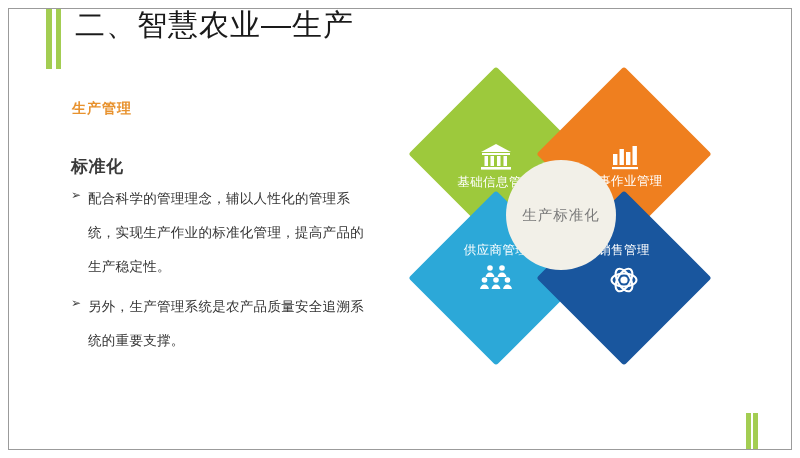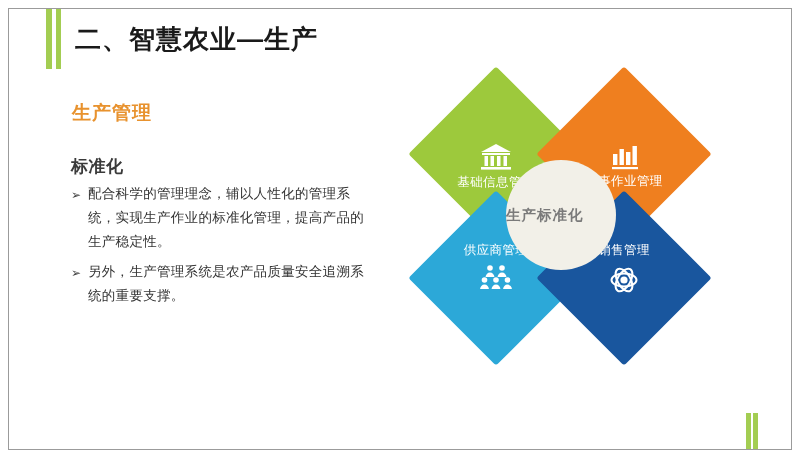--- a/index.html
+++ b/index.html
@@ -44,34 +44,34 @@
     width: 6px;
     height: 100%;
     background: #A3CD52;
   }
   .accent-bar.thin { width: 5px; }
 
   
   .slide-title {
     position: absolute;
     left: 75px;
-    top: 22px;
-    font-size: 26px;
-    font-weight: bold;
+    top: 5px;
+    font-size: 30px;
+    font-weight: normal;
     color: #1a1a1a;
     letter-spacing: 1px;
     white-space: nowrap;
   }
 
   
   .section-subtitle {
     position: absolute;
     left: 72px;
     top: 100px;
-    font-size: 19px;
+    font-size: 14px;
     font-weight: bold;
     color: #E8922E;
     letter-spacing: 1px;
   }
 
   .body-heading {
     position: absolute;
     left: 71px;
     top: 155px;
     font-size: 17px;
@@ -94,21 +94,21 @@
   .bullet-marker {
     flex: 0 0 auto;
     width: 17px;
     font-size: 12px;
     color: #444;
     line-height: 26px;
   }
   .bullet-text {
     flex: 1 1 auto;
     font-size: 13.5px;
-    line-height: 24px;
+    line-height: 34px;
     color: #333333;
     letter-spacing: 0.3px;
   }
 
   
   .diagram {
     position: absolute;
     left: 432px;
     top: 92px;
     width: 256px;
@@ -161,23 +161,22 @@
   .center-circle {
     position: absolute;
     left: 74px;
     top: 68px;
     width: 110px;
     height: 110px;
     border-radius: 50%;
     background: #F2F0E8;
     display: flex;
     align-items: center;
-    justify-content: flex-start;
+    justify-content: center;
     z-index: 5;
-    font-weight: bold;
   }
   .center-label {
     font-size: 14.5px;
     color: #7a7a7a;
     letter-spacing: 1px;
     white-space: nowrap;
   }
 
   
   .bottom-accent {

